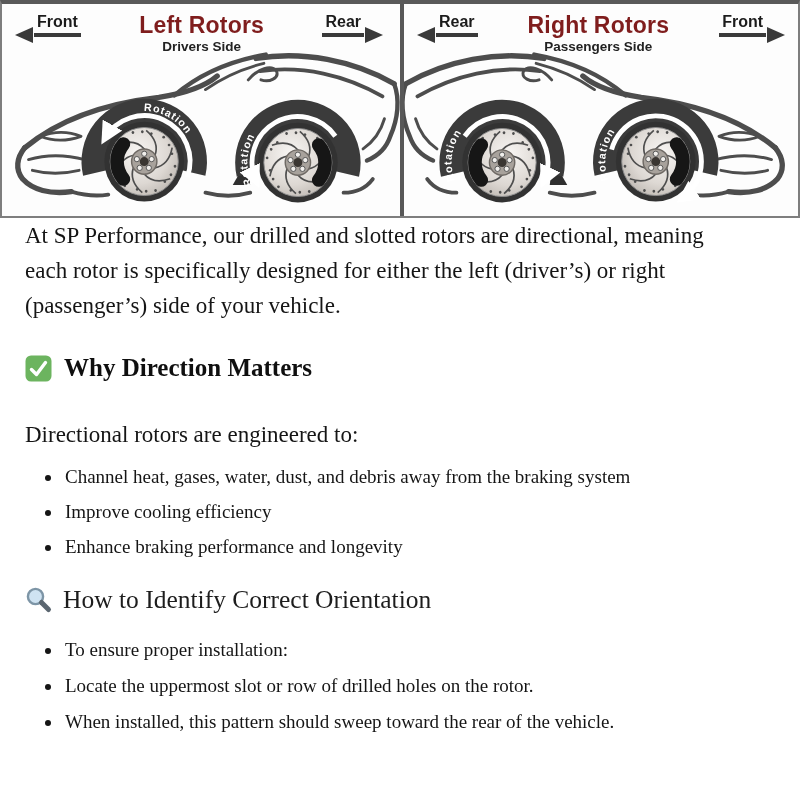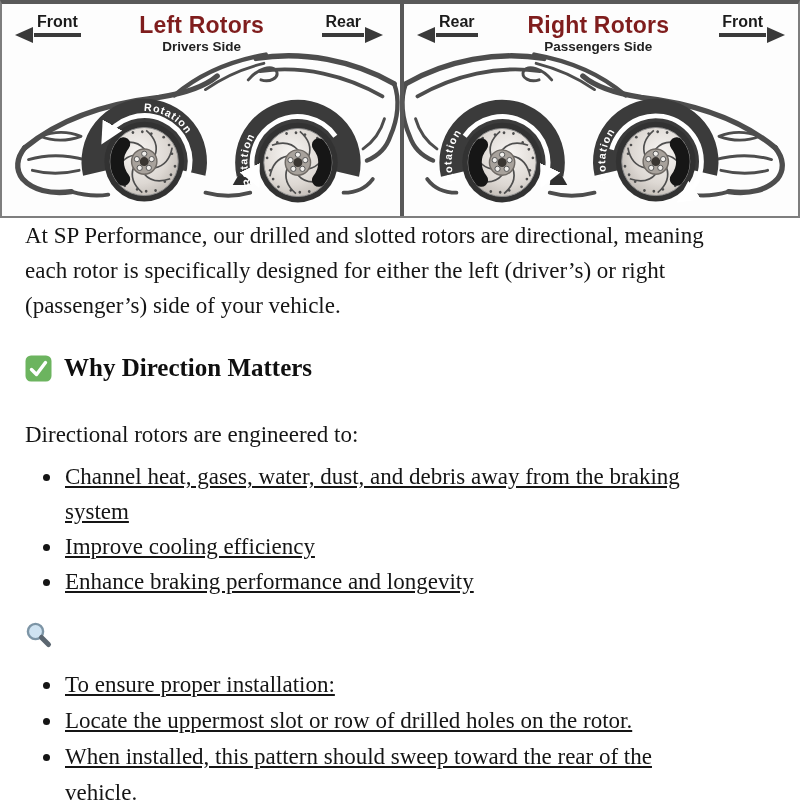--- a/index.html
+++ b/index.html
@@ -37,21 +37,21 @@
 
   .h-why { margin-top:28px; display:flex; align-items:center; gap:12px;
            font-size:25px; font-weight:bold; color:#0f0f0f; height:34px; }
   .h-identify { margin-top:17px; display:flex; align-items:center; gap:10px;
                 font-size:25.5px; font-weight:normal; color:#1d1d1d; height:38px; }
   .emoji-box { flex:0 0 auto; display:inline-flex; }
 
   .lead { margin-top:32px; font-size:23px; line-height:35px; }
 
   ul.blist { margin-top:7px; max-width:698px; padding-left:38px;
-             font-size:23px; line-height:35px; list-style:disc;text-decoration:underline; }
+             font-size:19px; line-height:35px; list-style:disc; }
   ul.blist li { margin:0; padding-left:2px; }
   ul.blist2 { margin-top:13px; line-height:36px; }
 </style>
 </head>
 <body>
 
 <div class="diagram">
 
   <svg class="cars-svg" viewBox="0 0 800 218">
     <defs>
@@ -214,20 +214,21 @@
     <li>Enhance braking performance and longevity</li>
   </ul>
 
   <div class="h-identify">
     <span class="emoji-box">
       <svg width="28" height="28" viewBox="0 0 28 28">
         <circle cx="10.5" cy="10.5" r="7.6" fill="#CFE3F2" stroke="#7D95A6" stroke-width="2.4"></circle>
         <line x1="16.5" y1="16.5" x2="23.5" y2="23.5" stroke="#5B6670" stroke-width="5" stroke-linecap="round"></line>
       </svg>
     </span>
+    <span>How to Identify Correct Orientation</span>
   </div>
 
   <ul class="blist blist2">
     <li>To ensure proper installation:</li>
     <li>Locate the uppermost slot or row of drilled holes on the rotor.</li>
     <li>When installed, this pattern should sweep toward the rear of the vehicle.</li>
   </ul>
 </div>
 
 </body></html>

